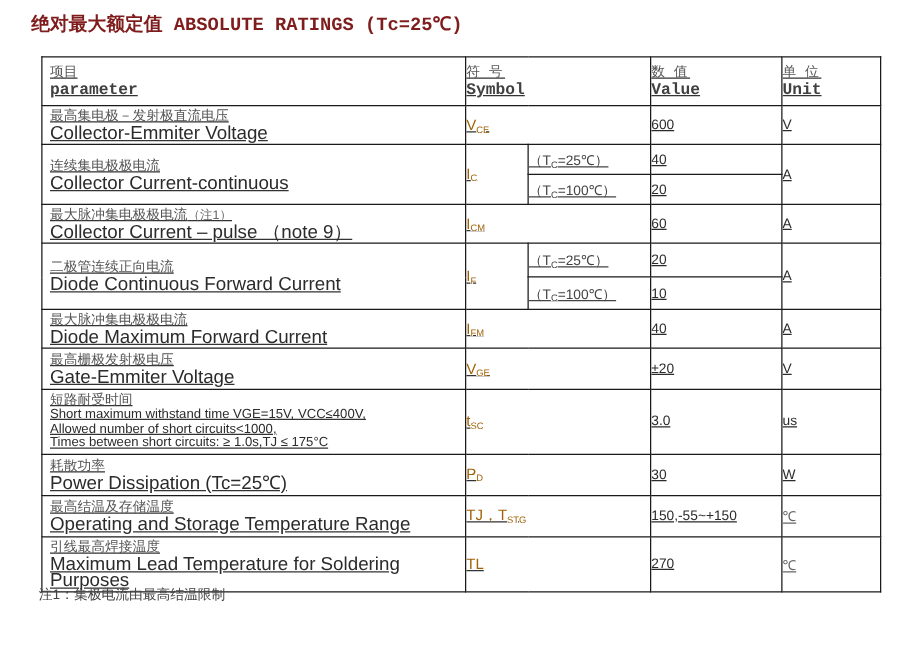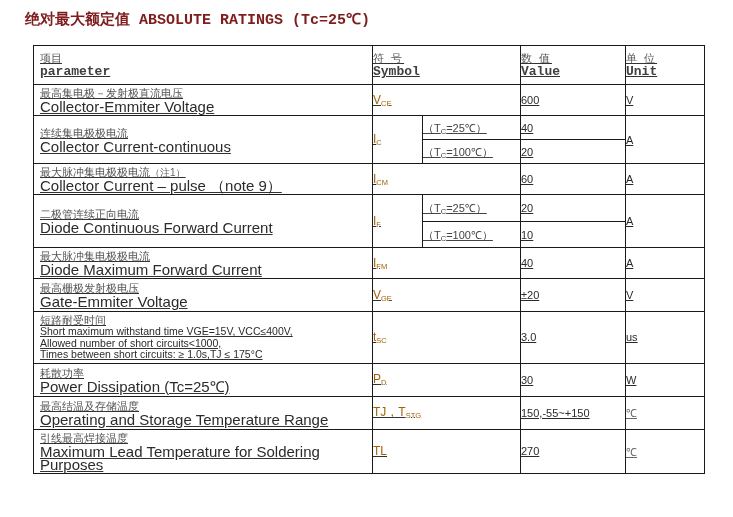--- a/index.html
+++ b/index.html
@@ -233,13 +233,14 @@
       <td class="center" colspan="2">
         <span class="sym"><span>TL</span><sub></sub></span>
       </td>
       <td class="center val">270</td>
       <td class="center unit deg">℃</td>
     </tr>
   </tbody>
 </table>
 
 <div class="notes">
+  <div class="note-line-cn">注1：集极电流由最高结温限制</div>
 </div>
 
 </body></html>

